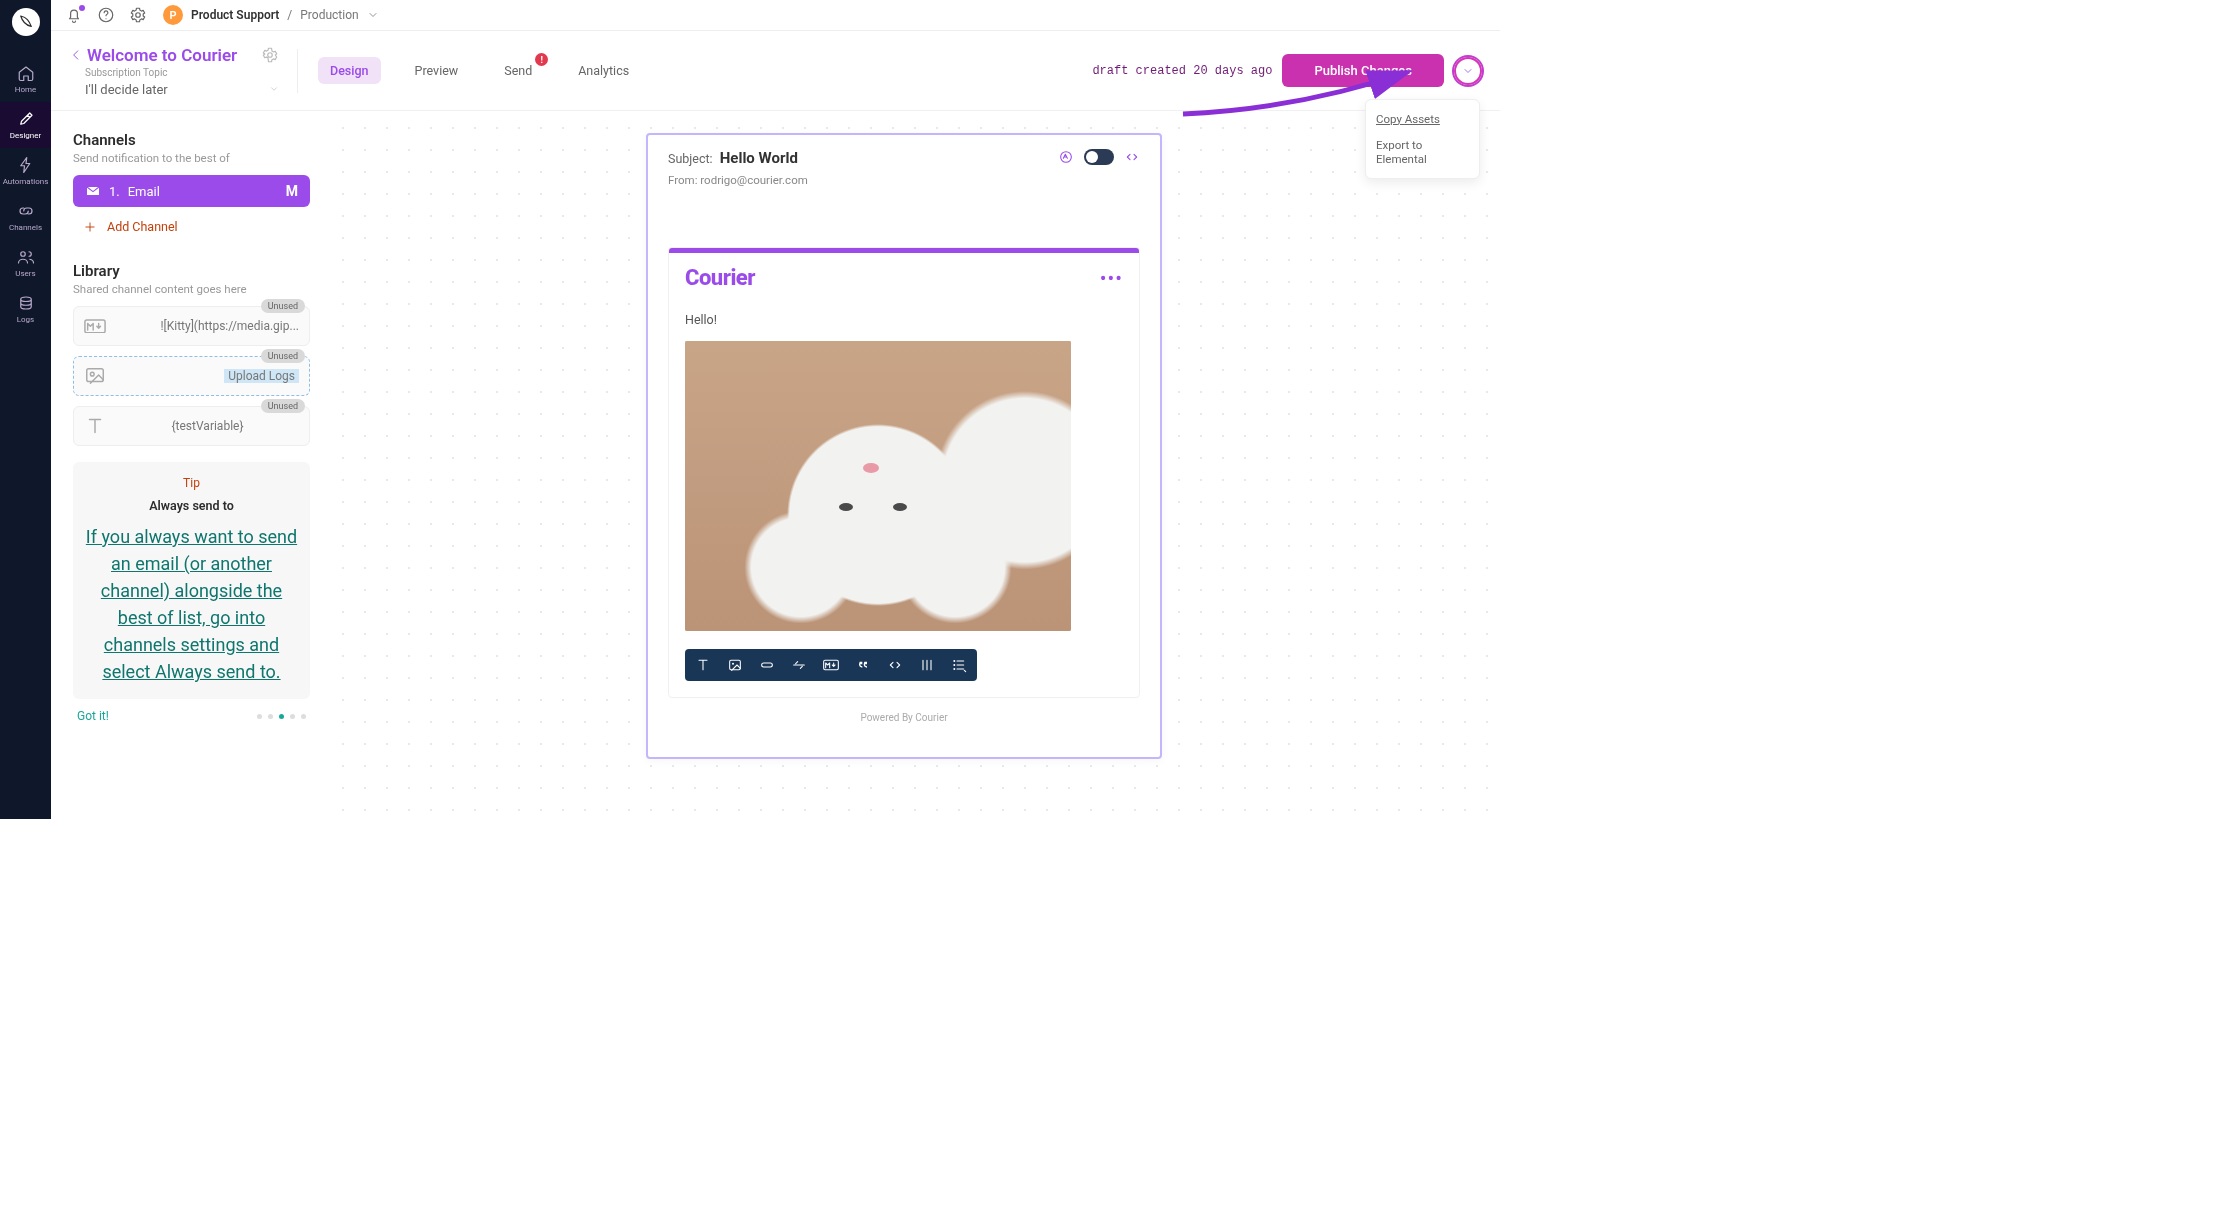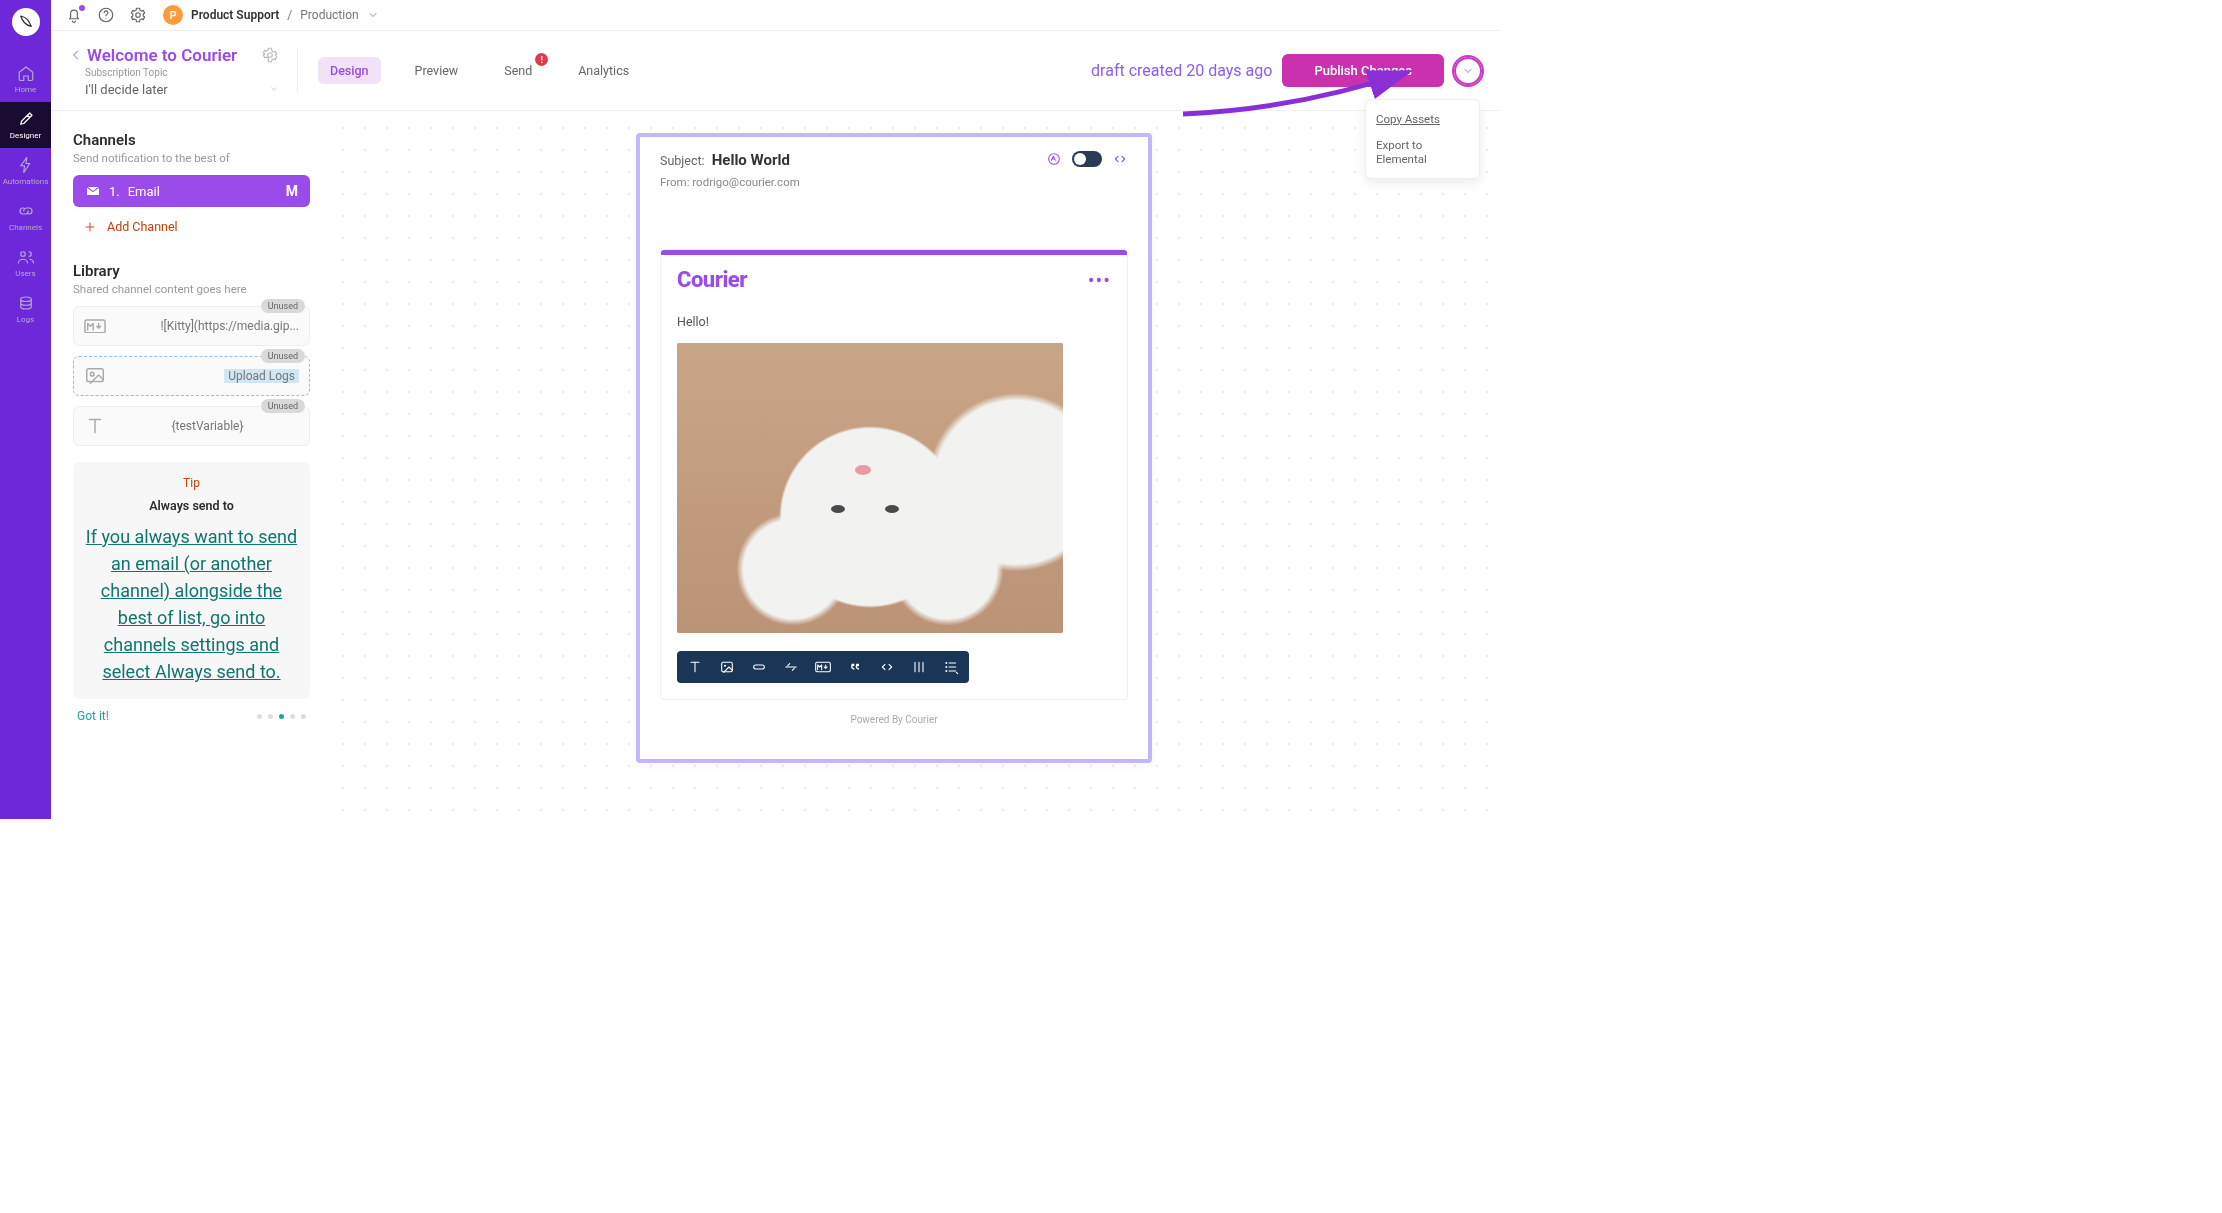--- a/index.html
+++ b/index.html
@@ -1,20 +1,20 @@
 <!DOCTYPE html>
 <html><head>
 <meta charset="utf-8">
 <style>
 * { margin: 0; padding: 0; box-sizing: border-box; font-family: -apple-system, BlinkMacSystemFont, "Segoe UI", Roboto, sans-serif; }
 body { background: #fff; color: #2c2c2c; font-size: 13px; overflow: hidden; width: 1500px; height: 819px; position: relative; }
 .app { display: flex; height: 100%; }
 
 
-.rail { width: 51px; background: #6d28d9; display: flex; flex-direction: column; align-items: center; padding-top: 8px; flex-shrink: 0; }
+.rail { width: 51px; background: #0f172a; display: flex; flex-direction: column; align-items: center; padding-top: 8px; flex-shrink: 0; }
 .rail-logo { width: 28px; height: 28px; background: #fff; border-radius: 50%; display: flex; align-items: center; justify-content: center; margin-bottom: 20px; }
 .rail-logo svg { width: 18px; height: 18px; }
 .rail-item { width: 51px; display: flex; flex-direction: column; align-items: center; padding: 8px 0; color: #b8a9cc; font-size: 8px; cursor: pointer; }
 .rail-item.active { background: #1a0b33; color: #fff; }
 .rail-item svg { width: 18px; height: 18px; margin-bottom: 3px; }
 .rail-item span { text-align: center; }
 
 
 .top { position: absolute; left: 51px; right: 0; top: 0; height: 31px; border-bottom: 1px solid #eee; display: flex; align-items: center; padding: 0 14px; background: #fff; z-index: 5; }
 .top-search { display: flex; align-items: center; gap: 10px; flex: 1; color: #9b9b9b; }
@@ -36,21 +36,21 @@
 .ph-sub { font-size: 10px; color: #999; margin-top: 2px; margin-left: 16px; }
 .ph-select { font-size: 13px; color: #666; margin-top: 4px; margin-left: 16px; display: flex; align-items: center; gap: 12px; cursor: pointer; }
 .ph-select svg { width: 10px; height: 10px; margin-left: auto; color: #bbb; }
 
 .ph-tabs { display: flex; gap: 22px; align-items: center; margin-left: 18px; border-left: 1px solid #eee; padding-left: 20px; height: 44px; }
 .ph-tab { font-size: 12.5px; color: #666; cursor: pointer; padding: 6px 12px; border-radius: 6px; position: relative; }
 .ph-tab.active { background: #f1e2f8; color: #9a4bea; font-weight: 500; }
 .ph-tab .badge { position: absolute; top: -4px; right: -4px; width: 13px; height: 13px; border-radius: 50%; background: #e1394d; color: #fff; font-size: 9px; display: flex; align-items: center; justify-content: center; font-weight: 700; }
 
 .ph-right { margin-left: auto; display: flex; align-items: center; gap: 10px; }
-.ph-draft { font-size: 16px; color: #8b5cf6; }
+.ph-draft { font-size: 12px; color: #701a75; font-family: Liberation Mono, monospace; }
 .btn-publish { background: #C931AE; color: #fff; border: none; padding: 9px 32px; border-radius: 6px; font-size: 13px; font-weight: 500; cursor: pointer; }
 .btn-caret { width: 28px; height: 34px; border: 2px solid #d535b9; border-radius: 8px; display: flex; align-items: center; justify-content: center; color: #9a4bea; cursor: pointer; position: relative; }
 .btn-caret.ring { box-shadow: 0 0 0 2px #c23dcf; border-radius: 50%; width: 28px; height: 28px; }
 
 
 .pop { position: absolute; top: 40px; right: 0; background: #fff; border: 1px solid #eee; border-radius: 6px; box-shadow: 0 4px 12px rgba(0,0,0,0.08); width: 115px; padding: 6px 0; z-index: 20; }
 .pop-item { padding: 6px 10px; font-size: 11.5px; color: #666; cursor: pointer; }
 .pop-item.u { text-decoration: underline; }
 
 
@@ -84,21 +84,21 @@
 .tip-foot { display: flex; align-items: center; margin-top: 10px; padding: 0 4px; }
 .tip-foot .got { color: #1aa79a; font-size: 12px; cursor: pointer; }
 .tip-foot .dots { margin-left: auto; display: flex; gap: 6px; }
 .tip-foot .dots i { width: 5px; height: 5px; border-radius: 50%; background: #ddd; display: block; }
 .tip-foot .dots i.on { background: #1aa79a; }
 
 
 .canvas-wrap { flex: 1; position: relative; overflow: auto; }
 .dots-bg { position: absolute; inset: 0; background-image: radial-gradient(#e9e9e9 1px, transparent 1px); background-size: 22px 22px; background-position: 6px 6px; }
 
-.email-card { position: absolute; left: 310px; top: 22px; width: 516px; background: #fff; border: 4px solid #c4b5fd; border-radius: 4px; box-shadow: 0 2px 10px rgba(0,0,0,0.04); }
+.email-card { position: absolute; left: 320px; top: 22px; width: 516px; background: #fff; border: 2px solid #c4b5fd; border-radius: 4px; box-shadow: 0 2px 10px rgba(0,0,0,0.04); }
 .ec-head { padding: 14px 20px 10px; display: flex; align-items: flex-start; }
 .ec-head-left .subj { font-size: 12.5px; color: #666; }
 .ec-head-left .subj b { font-size: 15px; color: #333; font-weight: 700; margin-left: 4px; }
 .ec-head-left .from { font-size: 11.5px; color: #888; margin-top: 6px; }
 .ec-head-right { margin-left: auto; display: flex; align-items: center; gap: 10px; color: #9a4bea; }
 .ec-head-right .ico { width: 16px; height: 16px; cursor: pointer; }
 .toggle { width: 30px; height: 16px; background: #2b3a55; border-radius: 10px; position: relative; cursor: pointer; }
 .toggle::after { content: ""; position: absolute; width: 12px; height: 12px; border-radius: 50%; background: #fff; top: 2px; left: 2px; }
 
 .ec-body-outer { padding: 16px 20px 16px; }

